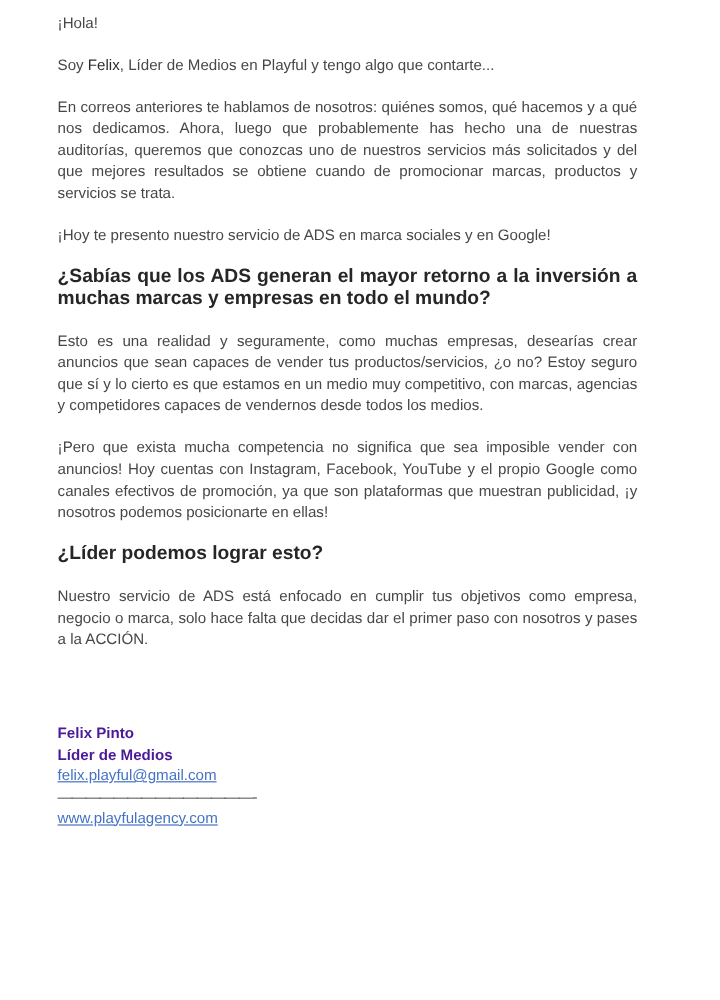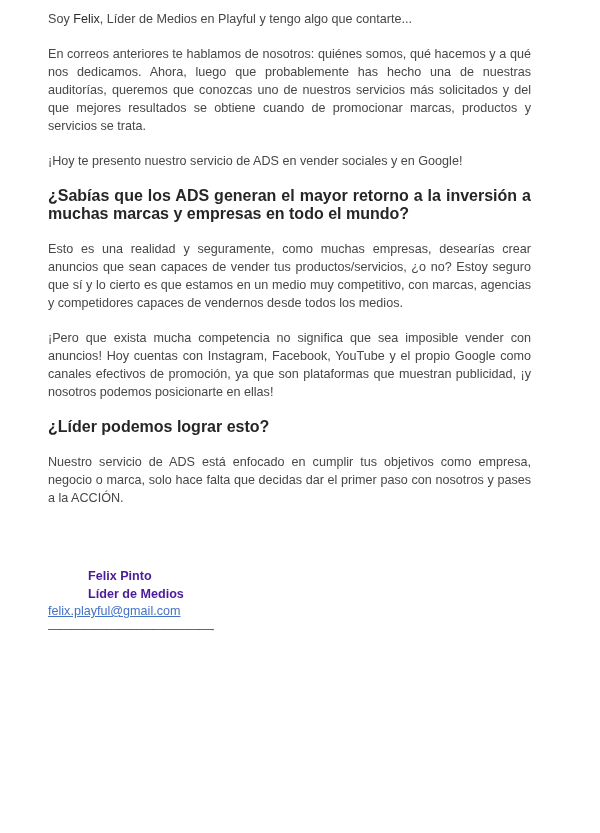--- a/index.html
+++ b/index.html
@@ -47,61 +47,62 @@
     height: 44px;
   }
   .signature {
     line-height: 17.5px;
   }
   .signature .sig-name,
   .signature .sig-title {
     color: #4a1a9a;
     font-weight: bold;
     display: block;
-    margin-left: 40px;
   }
   .signature .sig-email,
   .signature .sig-web {
     display: inline-block;
     text-decoration: underline;
   }
   .signature .sig-divider {
     display: block;
     color: #555;
     letter-spacing: -1px;
     white-space: nowrap;
     height: 18px;
   }
 </style>
 </head>
 <body>
 
 <div class="email">
 
+  <p class="noj">¡Hola!</p>
 
   <p class="noj"><span>Soy </span><strong>Felix</strong><span>, Líder de Medios en Playful y tengo algo que contarte...</span></p>
 
   <p>En correos anteriores te hablamos de nosotros: quiénes somos, qué hacemos y a qué nos dedicamos. Ahora, luego que probablemente has hecho una de nuestras auditorías, queremos que conozcas uno de nuestros servicios más solicitados y del que mejores resultados se obtiene cuando de promocionar marcas, productos y servicios se trata.</p>
 
-  <p class="noj">¡Hoy te presento nuestro servicio de ADS en vender sociales y en Google!</p>
+  <p class="noj">¡Hoy te presento nuestro servicio de ADS en marca sociales y en Google!</p>
 
   <p class="heading">¿Sabías que los ADS generan el mayor retorno a la inversión a muchas marcas y empresas en todo el mundo?</p>
 
   <p>Esto es una realidad y seguramente, como muchas empresas, desearías crear anuncios que sean capaces de vender tus productos/servicios, ¿o no? Estoy seguro que sí y lo cierto es que estamos en un medio muy competitivo, con marcas, agencias y competidores capaces de vendernos desde todos los medios.</p>
 
   <p>¡Pero que exista mucha competencia no significa que sea imposible vender con anuncios! Hoy cuentas con Instagram, Facebook, YouTube y el propio Google como canales efectivos de promoción, ya que son plataformas que muestran publicidad, ¡y nosotros podemos posicionarte en ellas!</p>
 
   <p class="heading noj">¿Líder podemos lograr esto?</p>
 
 
   <p>Nuestro servicio de ADS está enfocado en cumplir tus objetivos como empresa, negocio o marca, solo hace falta que decidas dar el primer paso con nosotros y pases a la ACCIÓN.</p>
 
 
   <div class="spacer"></div>
 
   <div class="signature">
     <span class="sig-name">Felix Pinto</span>
     <span class="sig-title">Líder de Medios</span>
     <a class="link sig-email" href="#">felix.playful@gmail.com</a>
     <span class="sig-divider">——————————————-</span>
+    <a class="link sig-web" href="#">www.playfulagency.com</a>
   </div>
 
 </div>
 
 </body></html>

